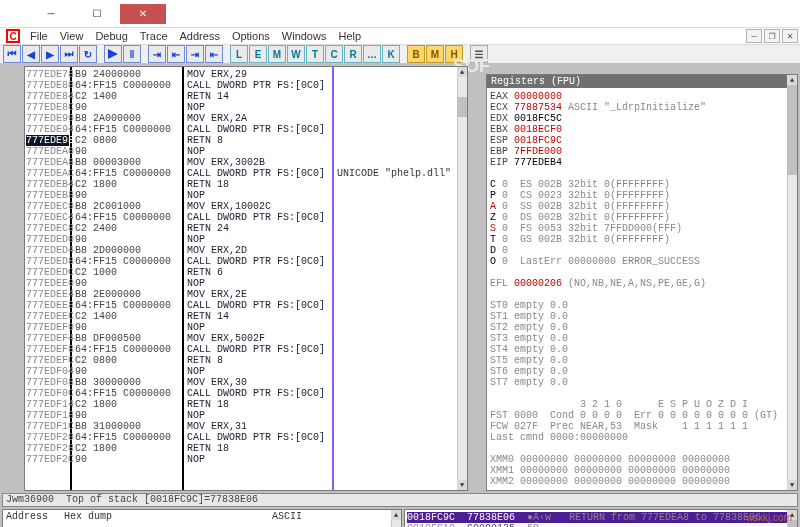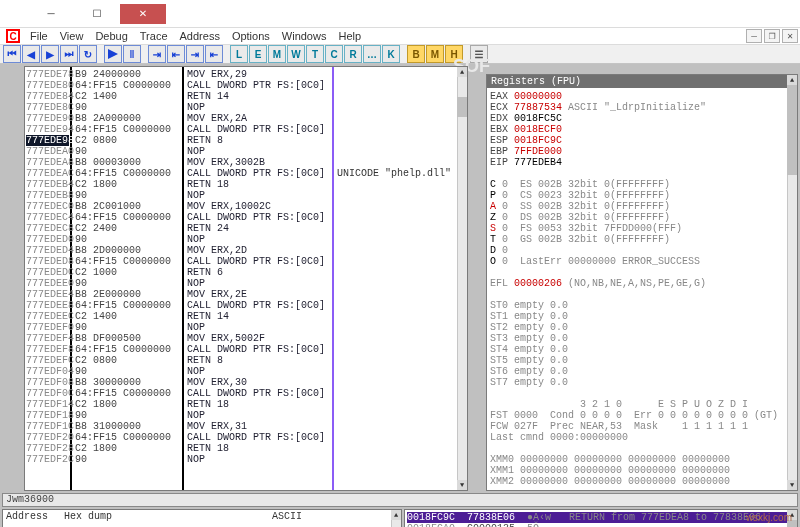--- a/index.html
+++ b/index.html
@@ -343,20 +343,21 @@
         <div class="sb-up">▲</div>
         <div class="sb-thumb" style="top:10px;height:90px"></div>
         <div class="sb-down">▼</div>
       </div>
     </div>
   </div>
 
   <div class="row2">
     <span>Jwm36900</span>
     &nbsp;&nbsp;
+    <span>Top of stack [0018FC9C]=77838E06</span>
   </div>
 
   <div class="row3">
     <div class="pane dump">
       <div class="hdr">
         <span style="width:50px">Address</span>
         <span style="width:200px">Hex dump</span>
         <span>ASCII</span>
       </div>
       <div class="body"></div>

